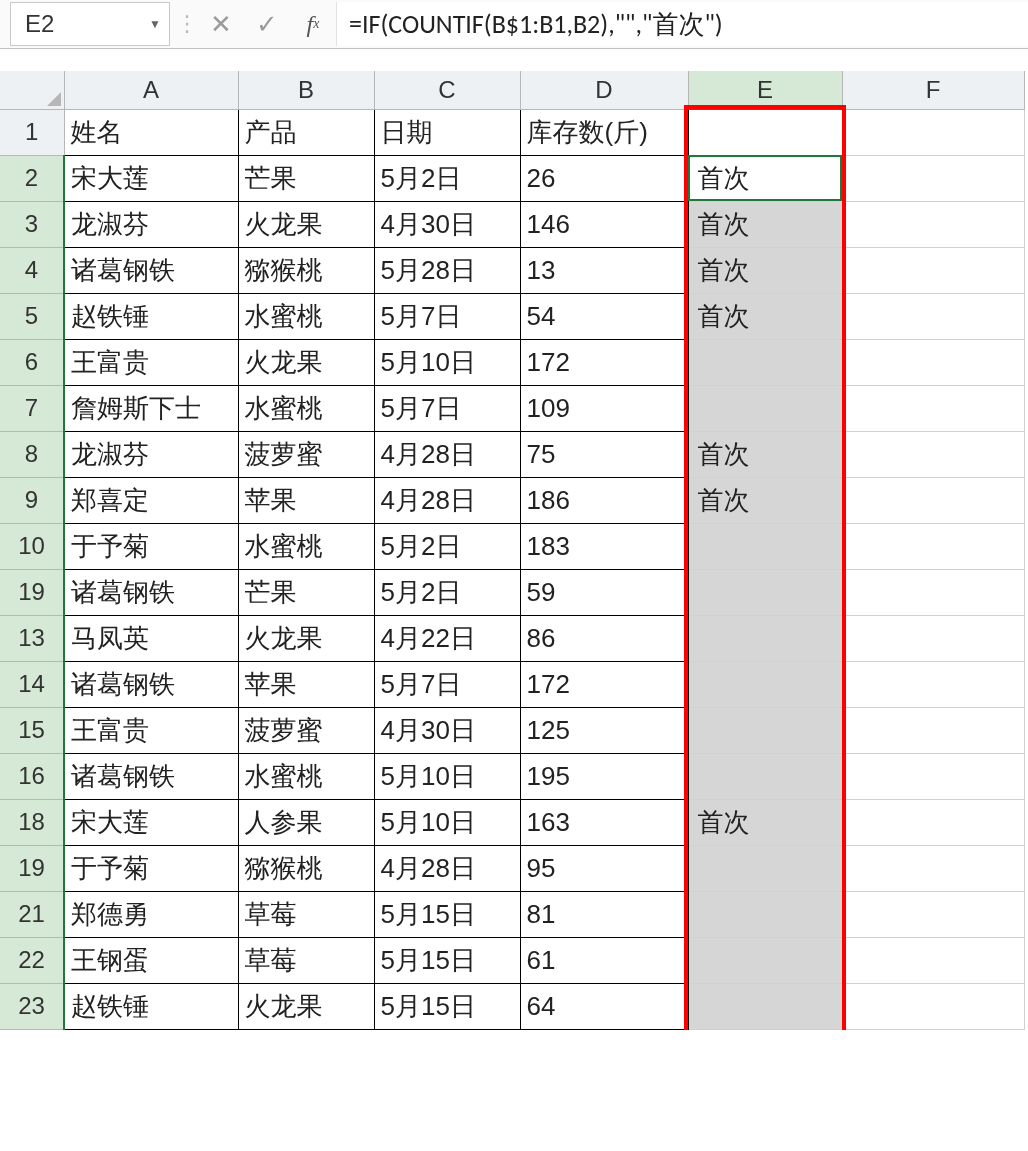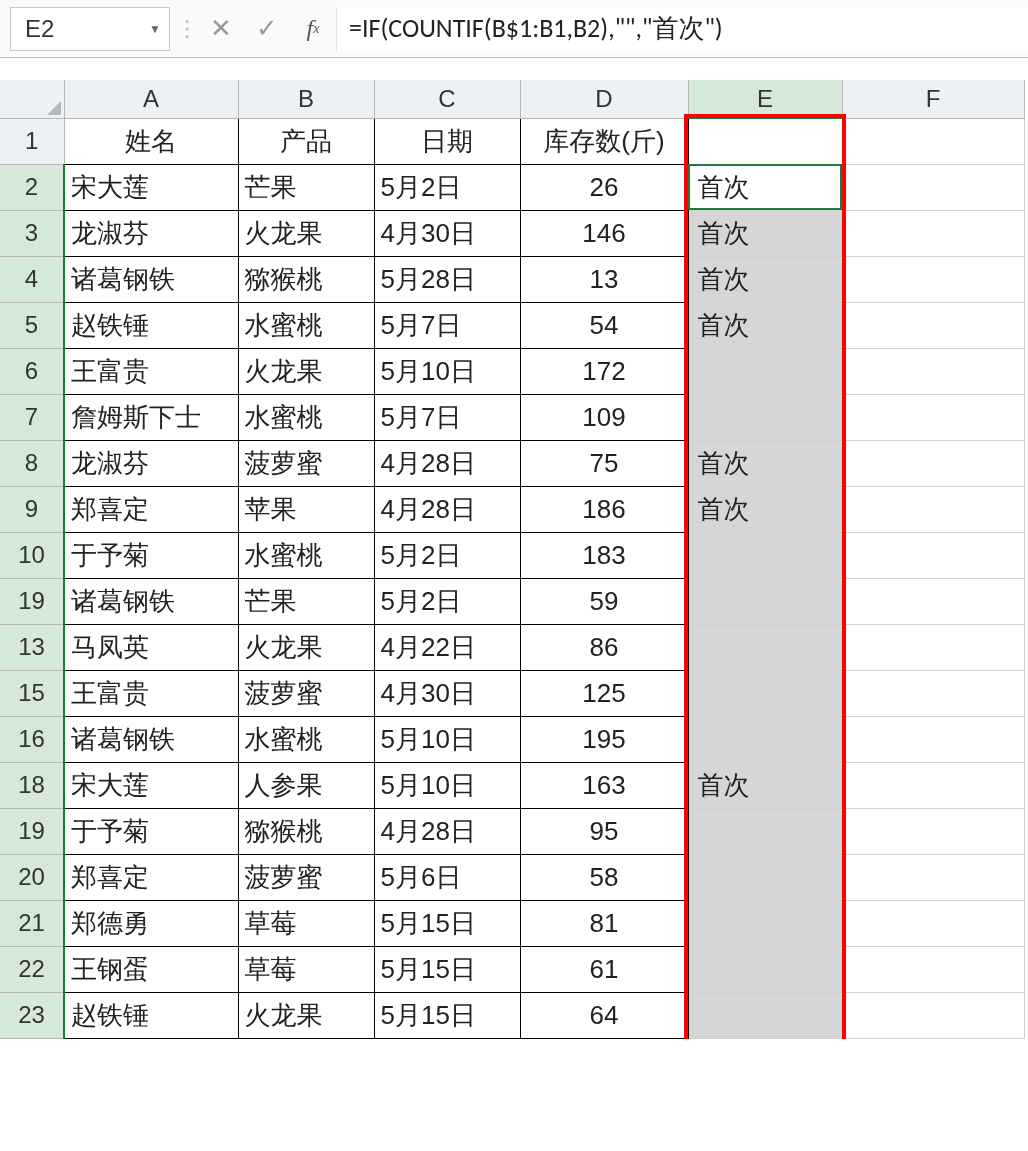--- a/index.html
+++ b/index.html
@@ -5,21 +5,21 @@
   * { box-sizing: border-box; margin: 0; padding: 0; }
   body {
     font-family: "Microsoft YaHei", Arial, sans-serif;
     background: #fff;
     width: 1028px;
     overflow: hidden;
   }
   .formula-bar {
     display: flex;
     align-items: center;
-    height: 58px;
+    height: 49px;
     border-bottom: 1px solid #c0c0c0;
     background: #fafafa;
   }
   .name-box {
     width: 160px;
     height: 44px;
     margin: 0 6px 0 10px;
     background: #fff;
     border: 1px solid #c8c8c8;
     display: flex;
@@ -136,21 +136,21 @@
     font-weight: bold;
     text-align: center;
   }
   .colE { font-size: 26px; padding-left: 9px; }
   .colE.selrange { background: #d6d6d6; }
   .colE.active {
     background: #fff;
     outline: 2px solid #1f7a3a;
     outline-offset: -2px;
   }
-  .center { text-align: center; }
+  .center { }
   .left { text-align: left; }
 
   .red-box {
     position: absolute;
     border: 4px solid #ff0000;
     pointer-events: none;
   }
 </style>
 </head>
 <body>
@@ -283,20 +283,29 @@
         <tr>
           <th class="rowhead sel">13</th>
           <td class="data left">马凤英</td>
           <td class="data left">火龙果</td>
           <td class="data left">4月22日</td>
           <td class="data center">86</td>
           <td class="colE selrange"></td>
           <td></td>
         </tr>
         <tr>
+          <th class="rowhead sel">14</th>
+          <td class="data left">诸葛钢铁</td>
+          <td class="data left">苹果</td>
+          <td class="data left">5月7日</td>
+          <td class="data center">172</td>
+          <td class="colE selrange"></td>
+          <td></td>
+        </tr>
+        <tr>
           <th class="rowhead sel">15</th>
           <td class="data left">王富贵</td>
           <td class="data left">菠萝蜜</td>
           <td class="data left">4月30日</td>
           <td class="data center">125</td>
           <td class="colE selrange"></td>
           <td></td>
         </tr>
         <tr>
           <th class="rowhead sel">16</th>
@@ -319,29 +328,20 @@
         <tr>
           <th class="rowhead sel">19</th>
           <td class="data left">于予菊</td>
           <td class="data left">猕猴桃</td>
           <td class="data left">4月28日</td>
           <td class="data center">95</td>
           <td class="colE selrange"></td>
           <td></td>
         </tr>
         <tr>
-          <th class="rowhead sel">20</th>
-          <td class="data left">郑喜定</td>
-          <td class="data left">菠萝蜜</td>
-          <td class="data left">5月6日</td>
-          <td class="data center">58</td>
-          <td class="colE selrange"></td>
-          <td></td>
-        </tr>
-        <tr>
           <th class="rowhead sel">21</th>
           <td class="data left">郑德勇</td>
           <td class="data left">草莓</td>
           <td class="data left">5月15日</td>
           <td class="data center">81</td>
           <td class="colE selrange"></td>
           <td></td>
         </tr>
         <tr>
           <th class="rowhead sel">22</th>

